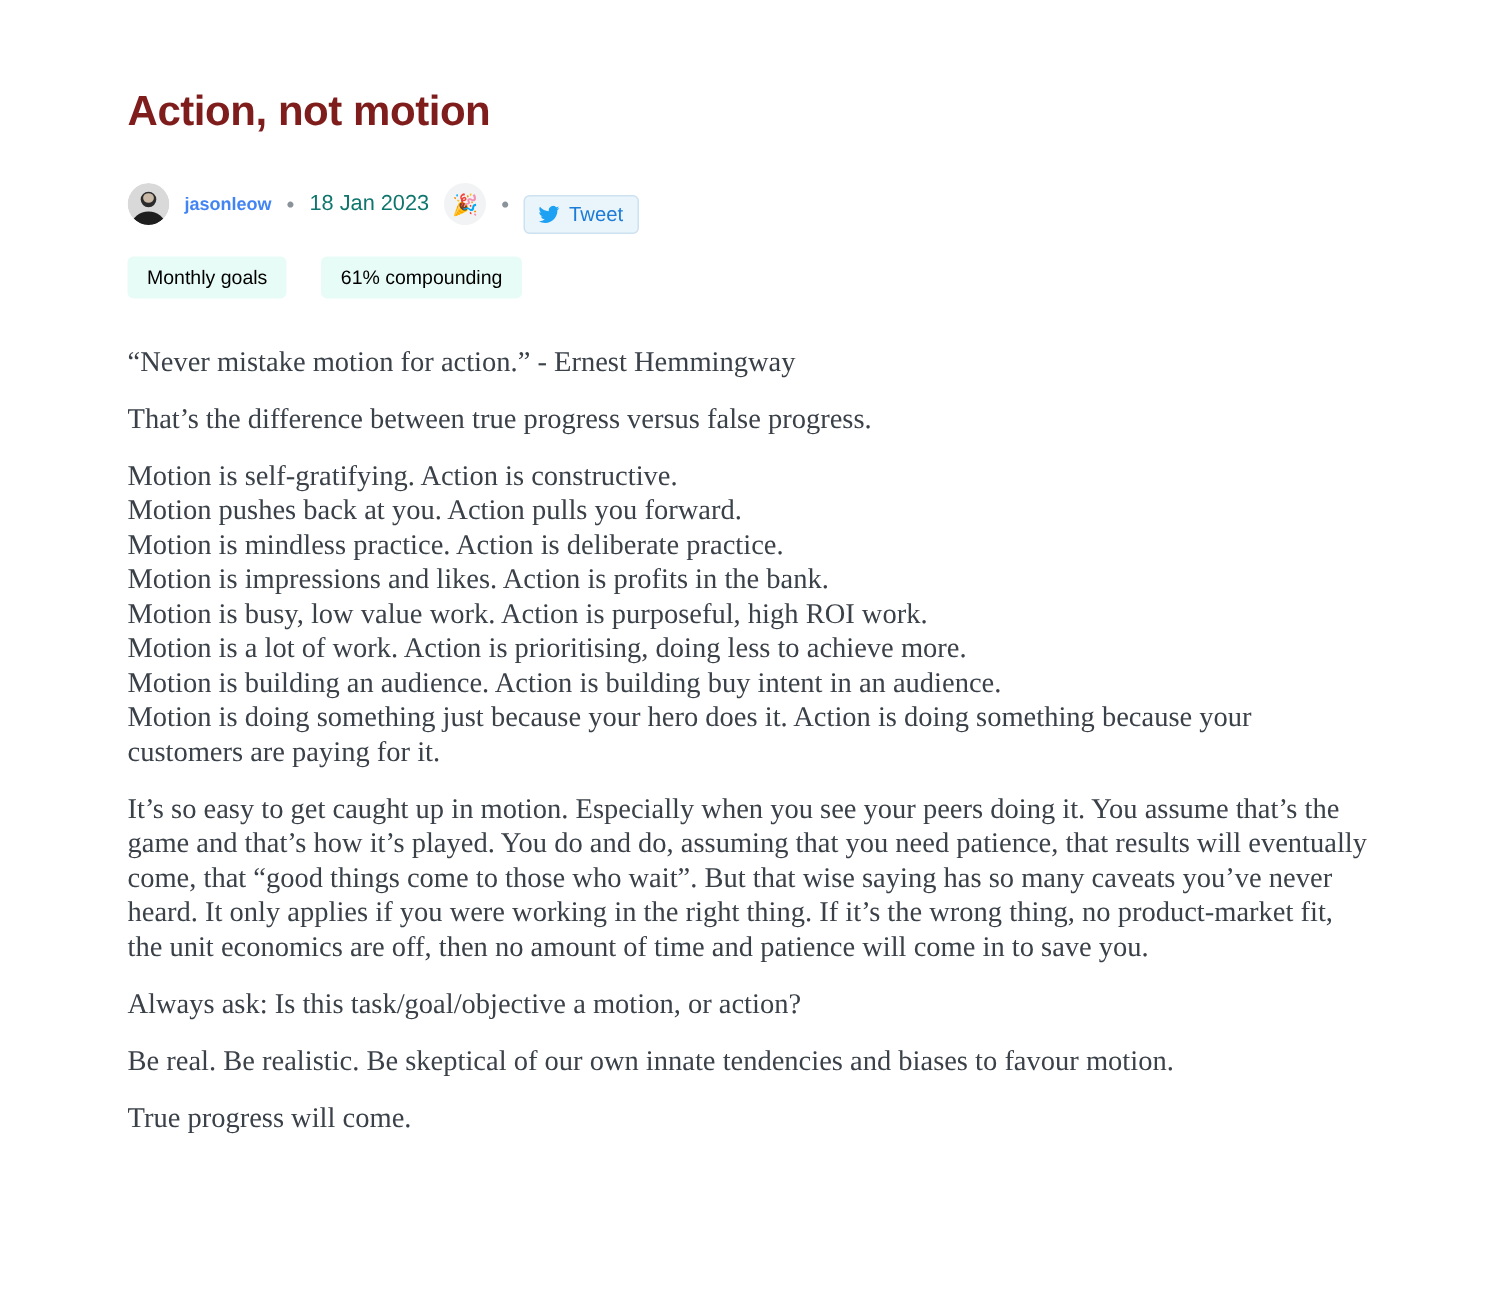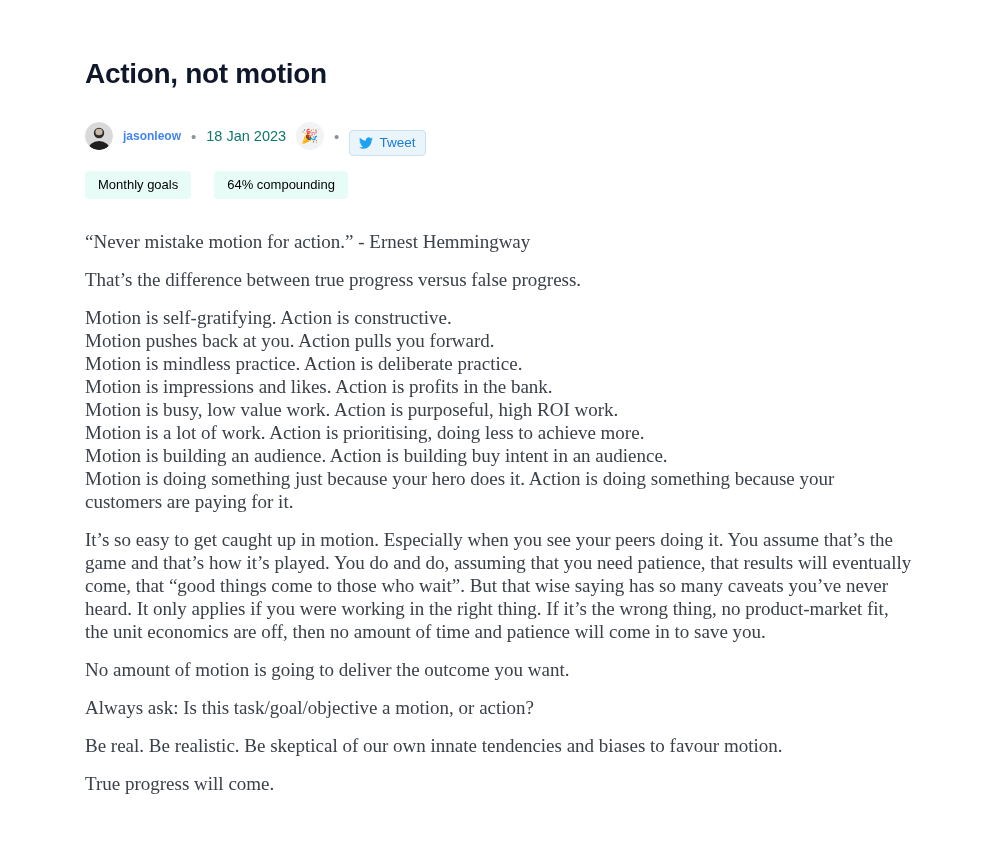--- a/index.html
+++ b/index.html
@@ -16,21 +16,21 @@
   }
   .container {
     width: 828px;
     margin-left: 85px;
     padding-top: 58px;
   }
   h1.post-title {
     font-size: 28px;
     font-weight: 700;
     letter-spacing: -0.3px;
-    color: #0f172a;
+    color: #7f1d1d;
     margin-bottom: 32px;
   }
   .meta-row {
     display: flex;
     align-items: center;
     gap: 10px;
     margin-bottom: 21px;
     height: 28px;
   }
   .avatar {
@@ -143,35 +143,34 @@
       <button class="tweet-button">
         <svg width="14" height="12" viewBox="0 0 24 20">
           <path fill="#1da1f2" d="M23.953 2.57a10 10 0 01-2.825.775A4.958 4.958 0 0023.29.622c-.951.555-2.005.959-3.127 1.184A4.92 4.92 0 0011.78 6.288C7.69 6.095 4.067 4.13 1.64 1.162a4.822 4.822 0 00-.666 2.475c0 1.71.87 3.213 2.188 4.096a4.904 4.904 0 01-2.228-.616v.06a4.923 4.923 0 003.946 4.827 4.996 4.996 0 01-2.212.085 4.936 4.936 0 004.604 3.417A9.867 9.867 0 011.17 17.61c-.39 0-.779-.023-1.17-.067a13.995 13.995 0 007.557 2.209c9.053 0 13.998-7.496 13.998-13.985 0-.21 0-.42-.015-.63a9.935 9.935 0 002.413-2.548z"></path>
         </svg>
         <span>Tweet</span>
       </button>
     </div>
 
     <div class="tags-row">
       <span class="tag-pill">Monthly goals</span>
-      <span class="tag-pill">64% compounding</span>
+      <span class="tag-pill">61% compounding</span>
     </div>
 
     <div class="post-body">
       <p>“Never mistake motion for action.” - Ernest Hemmingway</p>
       <p>That’s the difference between true progress versus false progress.</p>
       <p>Motion is self-gratifying. Action is constructive.
 Motion pushes back at you. Action pulls you forward.
 Motion is mindless practice. Action is deliberate practice.
 Motion is impressions and likes. Action is profits in the bank.
 Motion is busy, low value work. Action is purposeful, high ROI work.
 Motion is a lot of work. Action is prioritising, doing less to achieve more.
 Motion is building an audience. Action is building buy intent in an audience.
 Motion is doing something just because your hero does it. Action is doing something because your customers are paying for it.</p>
       <p>It’s so easy to get caught up in motion. Especially when you see your peers doing it. You assume that’s the game and that’s how it’s played. You do and do, assuming that you need patience, that results will eventually come, that “good things come to those who wait”. But that wise saying has so many caveats you’ve never heard. It only applies if you were working in the right thing. If it’s the wrong thing, no product-market fit, the unit economics are off, then no amount of time and patience will come in to save you.</p>
-      <p>No amount of motion is going to deliver the outcome you want.</p>
       <p>Always ask: Is this task/goal/objective a motion, or action?</p>
       <p>Be real. Be realistic. Be skeptical of our own innate tendencies and biases to favour motion.</p>
       <p>True progress will come.</p>
     </div>
 
   </div>
 </div>
 
 </body></html>

